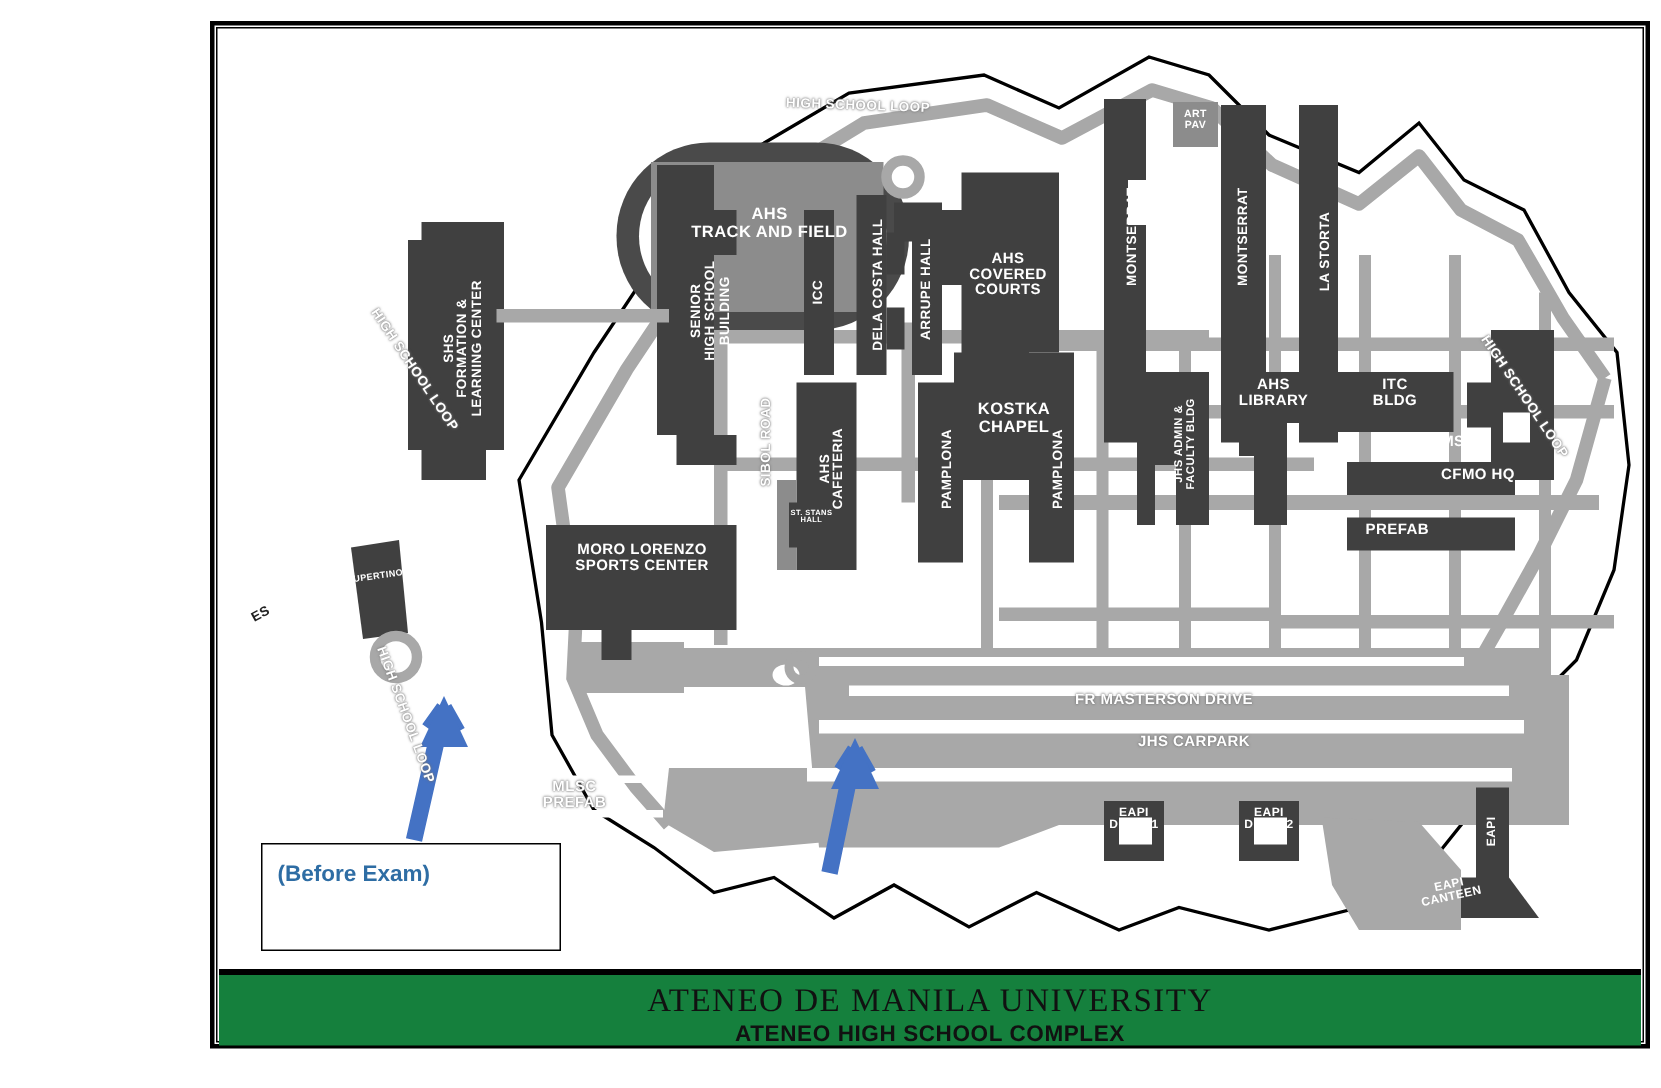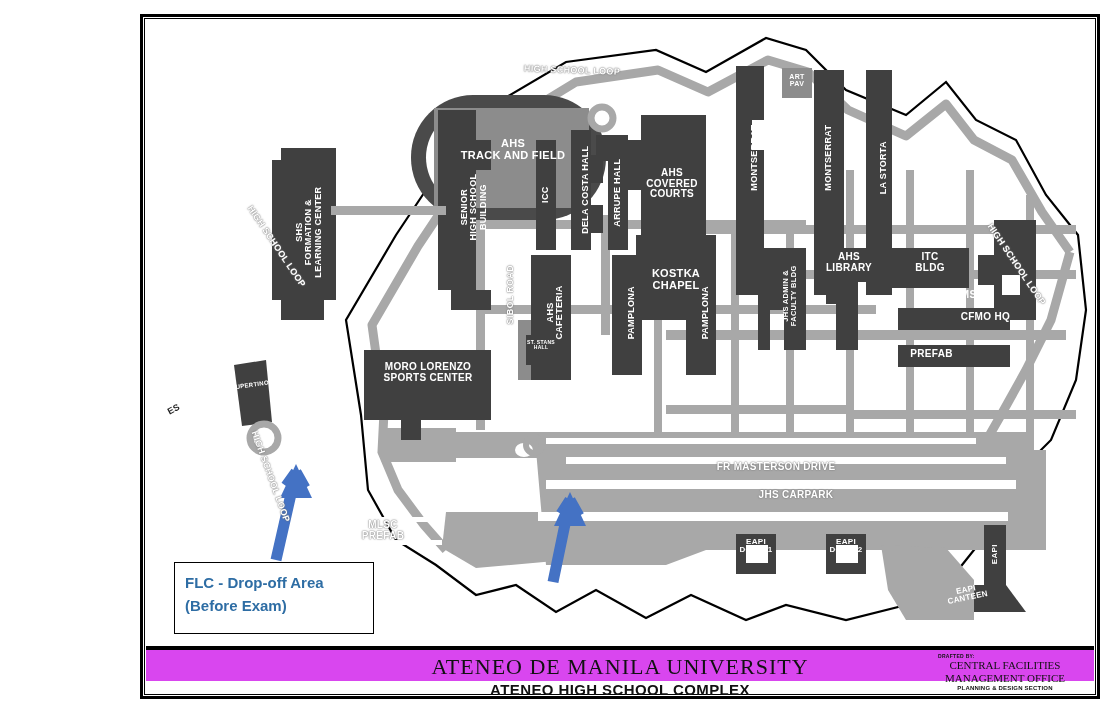--- a/index.html
+++ b/index.html
@@ -23,22 +23,22 @@
   .lbl.blk{color:#222;}
   .rot90{transform-origin:50% 50%;transform:rotate(-90deg);}
 
   
   .callout{position:absolute;background:#fff;border:1.5px solid #000;
            box-sizing:border-box;padding:8px 10px;}
   .callout span{display:block;color:#2e6da4;font-weight:bold;font-size:15px;
                 line-height:1.55;white-space:nowrap;}
 
   
-  .titleblock{position:absolute;left:146px;top:646px;width:948px;height:35px;
-              border-top:4px solid #000;box-sizing:border-box;background:#d946ef;}
+  .titleblock{position:absolute;left:146px;top:646px;width:948px;height:51px;
+              border-top:4px solid #000;box-sizing:border-box;background:#15803d;}
   .tb-center{position:absolute;left:0;right:0;top:4px;text-align:center;}
   .tb-line1{font-family:"Liberation Serif",serif;font-size:22px;letter-spacing:1px;color:#111;}
   .tb-line2{font-size:15px;font-weight:bold;letter-spacing:.4px;color:#111;margin-top:1px;}
   .tb-credit{position:absolute;right:14px;top:3px;text-align:center;width:150px;}
   .tb-credit .c0{font-size:5px;font-weight:bold;letter-spacing:.3px;color:#111;text-align:left;padding-left:8px;}
   .tb-credit .c1,.tb-credit .c2{font-family:"Liberation Serif",serif;font-size:11px;color:#111;line-height:1.15;}
   .tb-credit .c3{font-size:6px;font-weight:bold;letter-spacing:.2px;color:#111;margin-top:1px;}
 </style>
 </head>
 <body>
@@ -230,31 +230,24 @@
     <div class="lbl onroad" style="left:790px;top:240px;width:160px;font-size:9px;transform:rotate(56deg);">HIGH SCHOOL LOOP</div>
     <div class="lbl onroad rot90" style="left:310px;top:270px;width:110px;font-size:9px;">SIBOL ROAD</div>
     <div class="lbl onroad" style="left:530px;top:442px;width:200px;font-size:10px;">FR MASTERSON DRIVE</div>
     <div class="lbl onroad" style="left:570px;top:470px;width:160px;font-size:10px;">JHS CARPARK</div>
     <div class="lbl onroad" style="left:196px;top:500px;width:82px;font-size:10px;">MLSC
 PREFAB</div>
     <div class="lbl blk" style="left:16px;top:385px;width:24px;font-size:9px;transform:rotate(-28deg);">ES</div>
   </div>
 
   <div class="callout" style="left:174px;top:562px;width:200px;height:72px;">
-    <span>FLC - Drop-off Area</span>
     <span>(Before Exam)</span>
   </div>
 
 
   <div class="titleblock">
     <div class="tb-center">
       <div class="tb-line1">ATENEO DE MANILA UNIVERSITY</div>
       <div class="tb-line2">ATENEO HIGH SCHOOL COMPLEX</div>
     </div>
-    <div class="tb-credit">
-      <div class="c0">DRAFTED BY:</div>
-      <div class="c1">CENTRAL FACILITIES</div>
-      <div class="c2">MANAGEMENT OFFICE</div>
-      <div class="c3">PLANNING &amp; DESIGN SECTION</div>
-    </div>
   </div>
 
 </div>
 
 </body></html>

